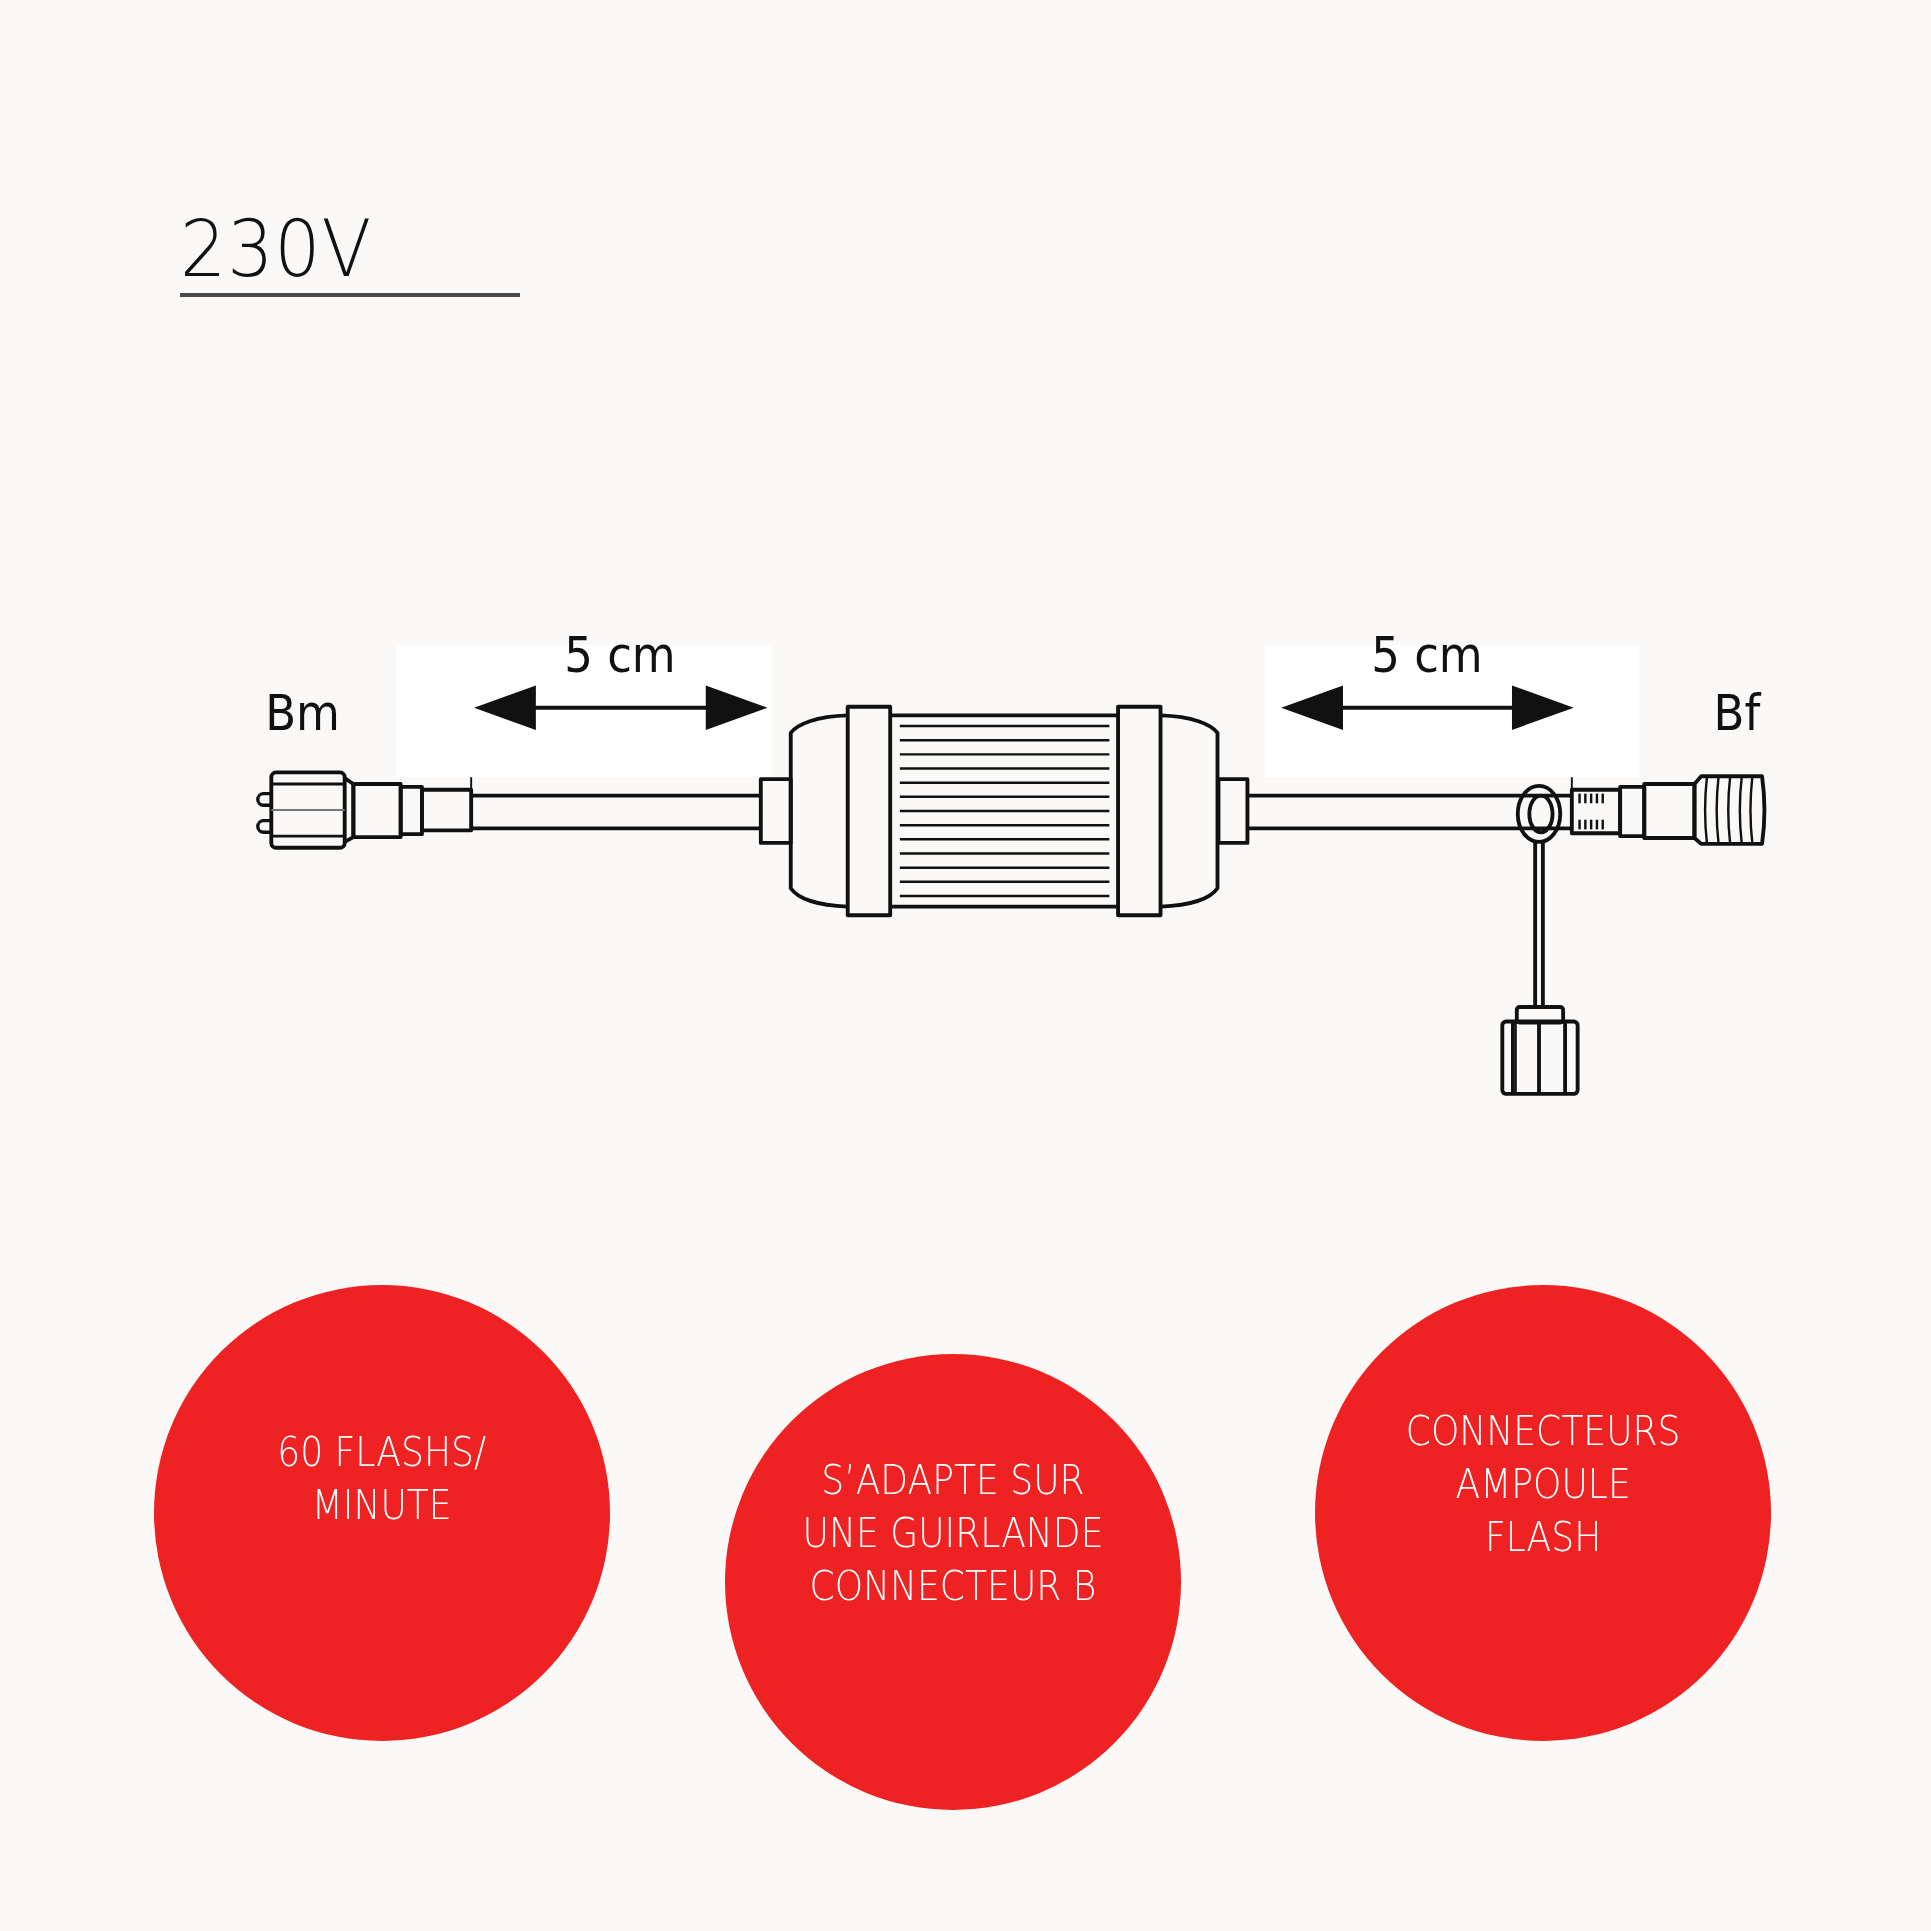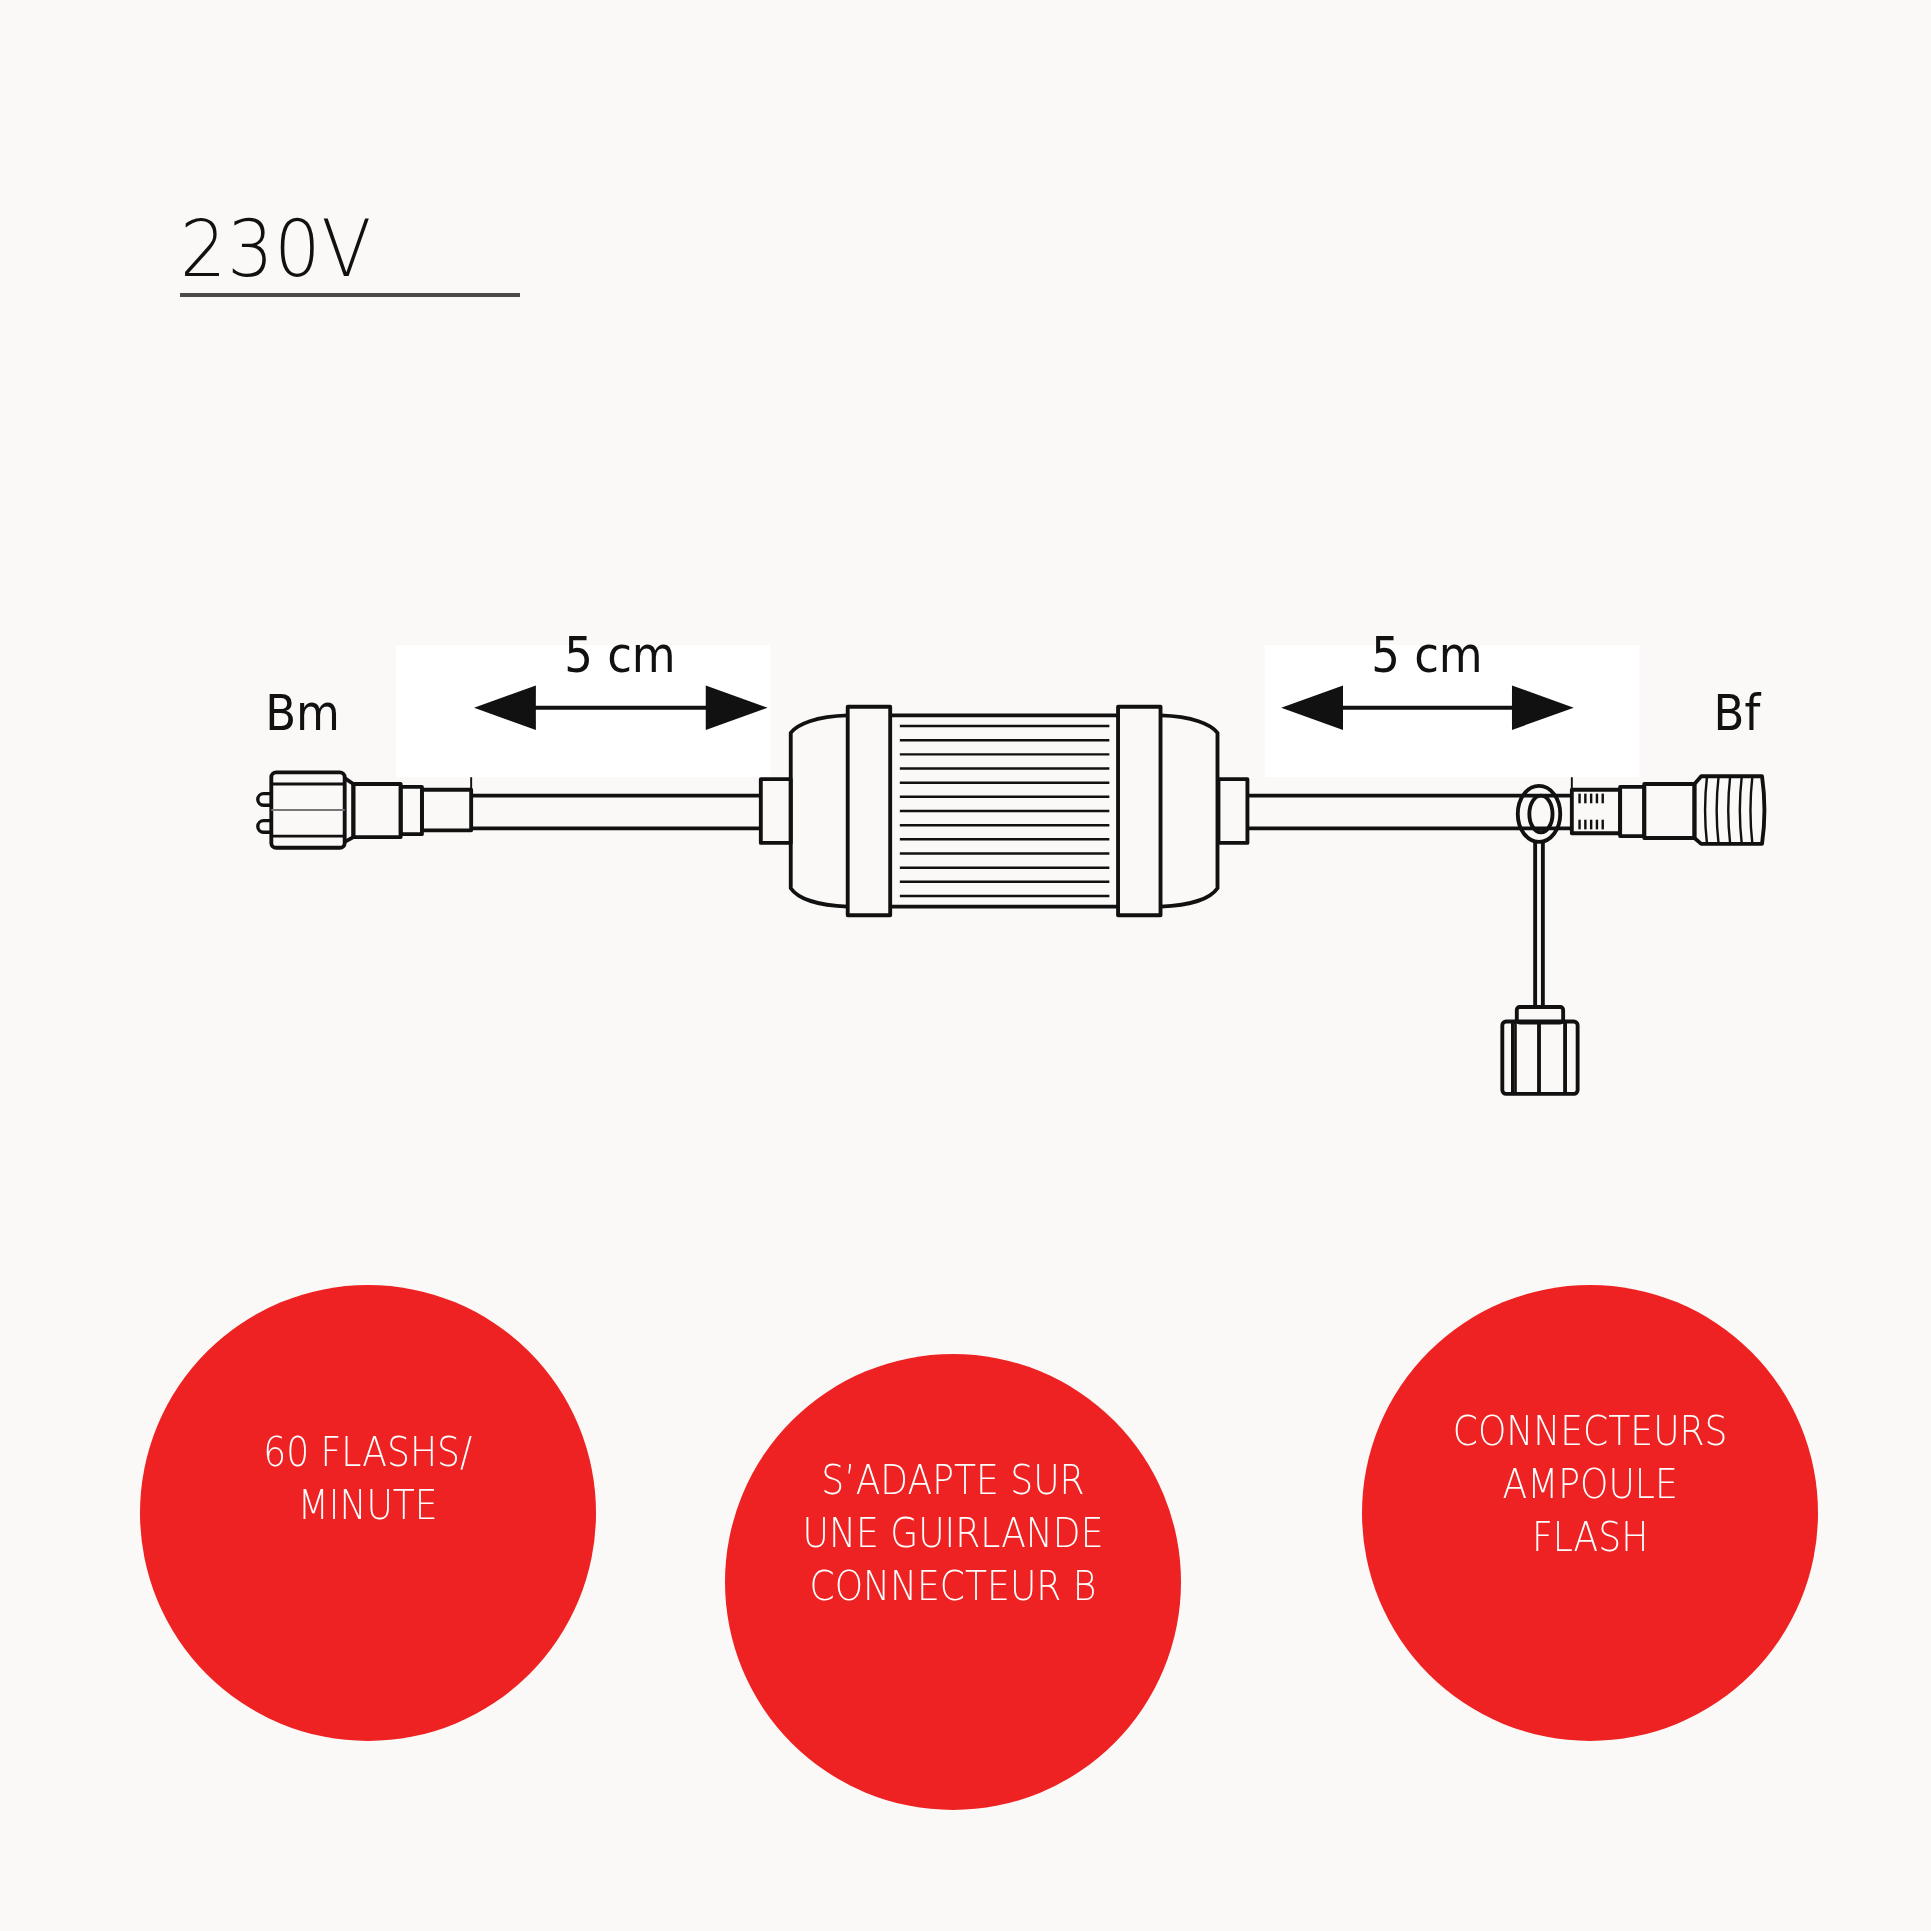--- a/index.html
+++ b/index.html
@@ -128,27 +128,27 @@
     <polygon points="1327,733 1391,710 1391,756" stroke="none"></polygon>
     <polygon points="1630,733 1566,710 1566,756" stroke="none"></polygon>
   </g>
 </svg>
 
 <div class="label" style="left:558px;top:626px;">5 cm</div>
 <div class="label" style="left:1365px;top:626px;">5 cm</div>
 <div class="label" style="left:261px;top:684px;">Bm</div>
 <div class="label" style="left:1711px;top:684px;">Bf</div>
 
-<div class="badge" style="left:140px;top:1285px;">
+<div class="badge" style="left:154px;top:1285px;">
   <div class="badge-text" style="margin-top:-68px;">60 FLASHS/
 MINUTE</div>
 </div>
 <div class="badge" style="left:725px;top:1354px;">
   <div class="badge-text" style="margin-top:-97px;">S’ADAPTE SUR
 UNE GUIRLANDE
 CONNECTEUR B</div>
 </div>
-<div class="badge" style="left:1362px;top:1285px;">
+<div class="badge" style="left:1315px;top:1285px;">
   <div class="badge-text" style="margin-top:-58px;">CONNECTEURS
 AMPOULE
 FLASH</div>
 </div>
 
 
 </body></html>

